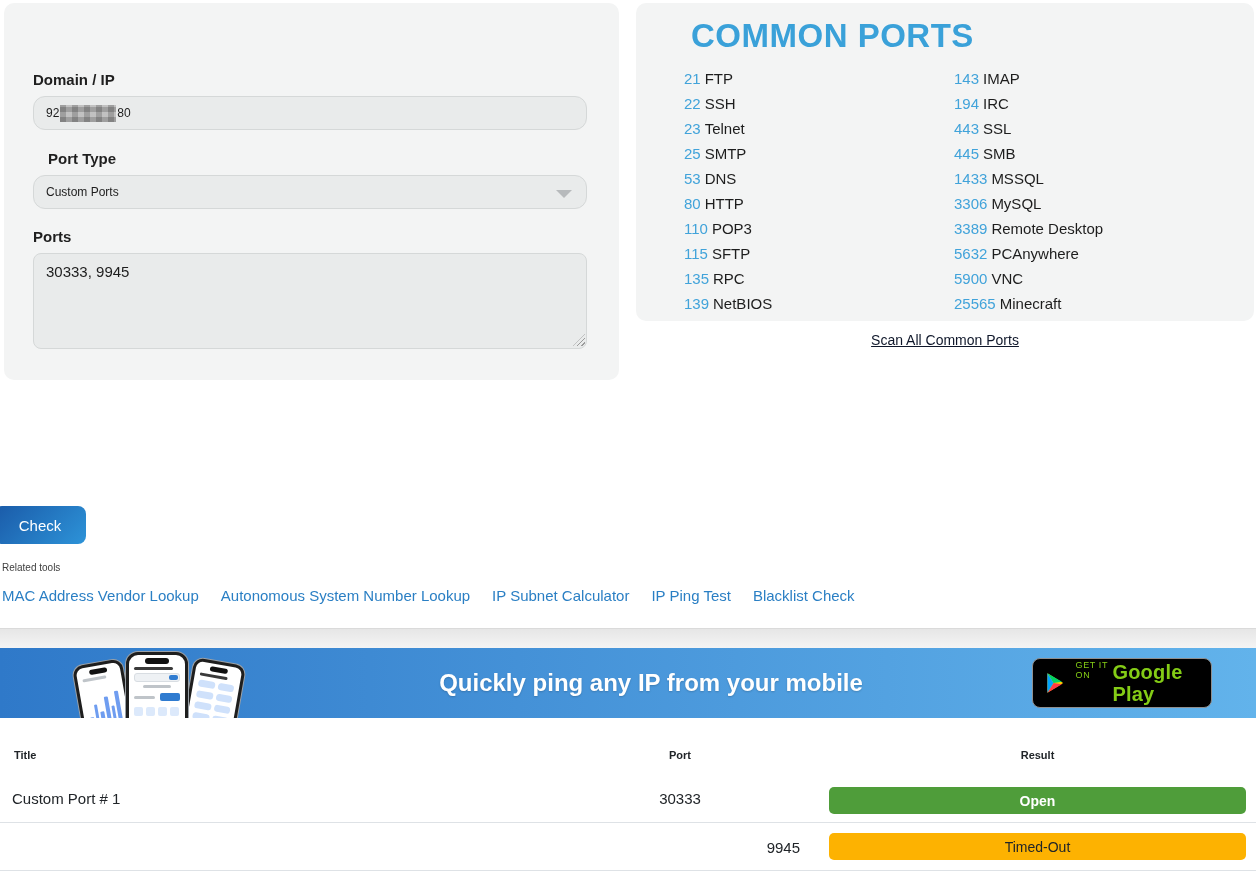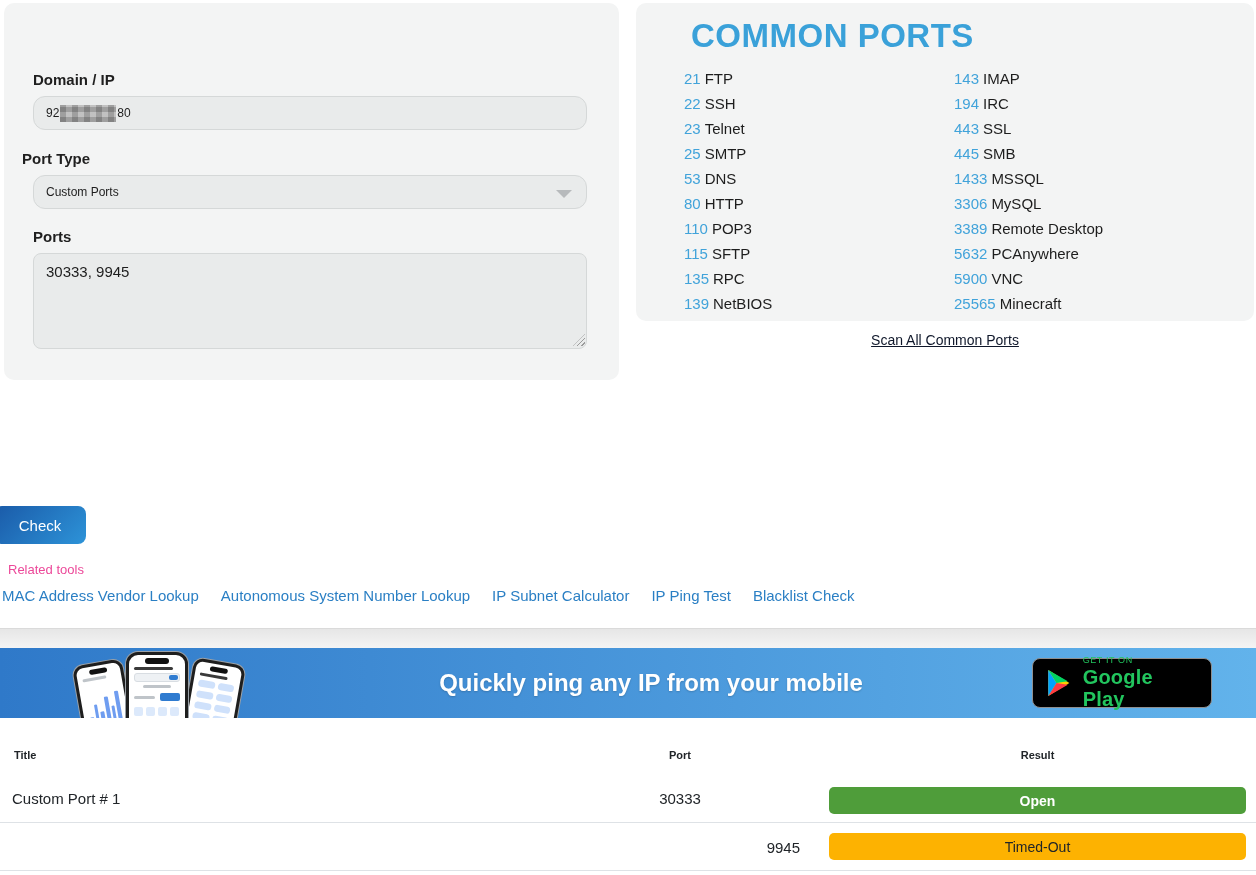--- a/index.html
+++ b/index.html
@@ -69,21 +69,21 @@
   }
   .scan-all a { color: #0f172a; font-size: 14px; text-decoration: underline; cursor: pointer; }
 
   
   .check-btn {
     position: absolute; left: -6px; top: 506px; width: 92px; height: 38px;
     border: none; border-radius: 8px; cursor: pointer;
     background: linear-gradient(135deg, #1a5aa8, #2d93d8);
     color: #fff; font-size: 15px; font-family: "Liberation Sans", sans-serif;
   }
-  .related-label { position: absolute; left: 8px; top: 562px; font-size: 13px; color: #ec4899; }
+  .related-label { position: absolute; left: 2px; top: 562px; font-size: 10px; color: #404040; }
   .related-links { position: absolute; left: 2px; top: 587px; display: flex; gap: 22px; }
   .related-links a { color: #2a7fc4; font-size: 15px; text-decoration: none; cursor: pointer; white-space: nowrap; }
 
   
   .gray-band {
     position: absolute; left: 0; top: 628px; width: 1256px; height: 20px;
     background: linear-gradient(#e6e6e6, #f4f4f4); border-top: 1px solid #dadada;
   }
   .banner {
     position: absolute; left: 0; top: 648px; width: 1256px; height: 70px;
@@ -116,21 +116,21 @@
   .m-icons span { width: 9px; height: 9px; background: #dce9fb; border-radius: 2px; }
   .pill-row { display: flex; gap: 3px; margin: 4px 5px 0; }
   .pill { width: 17px; height: 7px; background: #cfe1fb; border-radius: 3px; }
 
   .gplay {
     position: absolute; left: 1032px; top: 10px; width: 180px; height: 50px;
     background: #000; border: 1px solid #8f8f8f; border-radius: 8px;
     display: flex; align-items: center; padding: 0 12px; gap: 10px;
     cursor: pointer; text-decoration: none;
   }
-  .gp-text { display: flex; flex-direction: column; color: #22c55e; line-height: 1.1; }
+  .gp-text { display: flex; flex-direction: row; color: #84cc16; line-height: 1.1; }
   .gp-small { font-size: 9px; letter-spacing: .6px; }
   .gp-large { font-size: 20px; font-weight: 600; letter-spacing: .2px; }
 
   
   .th { position: absolute; font-size: 11px; font-weight: 700; color: #212529; }
   .th-title  { left: 14px;  top: 749px; }
   .th-port   { left: 560px; top: 749px; width: 240px; text-align: center; }
   .th-result { left: 829px; top: 749px; width: 417px; text-align: center; }
 
   .td { position: absolute; font-size: 15px; color: #212529; }
@@ -148,21 +148,21 @@
 
 <div class="panel left-panel">
 
   <div class="field-label" style="left:29px; top:68px;">Domain / IP</div>
   <div class="text-input" style="top:93px;">
     <span>92</span>
       <span class="redacted"></span>
       <span>80</span>
   </div>
 
-  <div class="field-label" style="left:18px; top:147px;">Port Type</div>
+  <div class="field-label" style="left:44px; top:147px;">Port Type</div>
   <div class="text-input select" style="top:172px;">
     <span>Custom Ports</span>
     <span class="caret"></span>
   </div>
 
   <div class="field-label" style="left:29px; top:225px;">Ports</div>
   <textarea class="ta" spellcheck="false" style="">30333, 9945</textarea>
   <div class="resize-grip"></div>
 </div>
 

